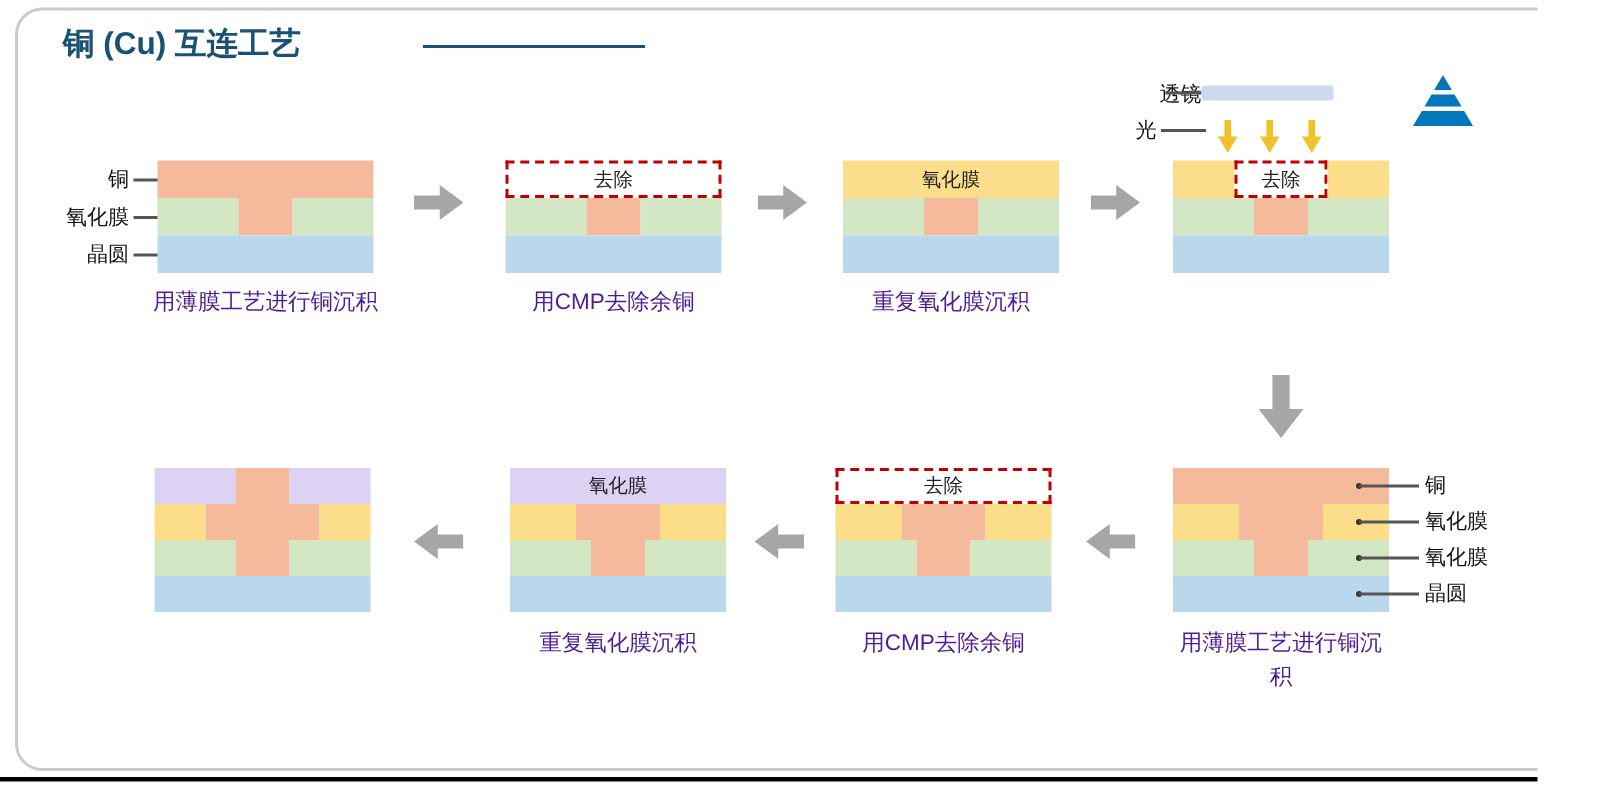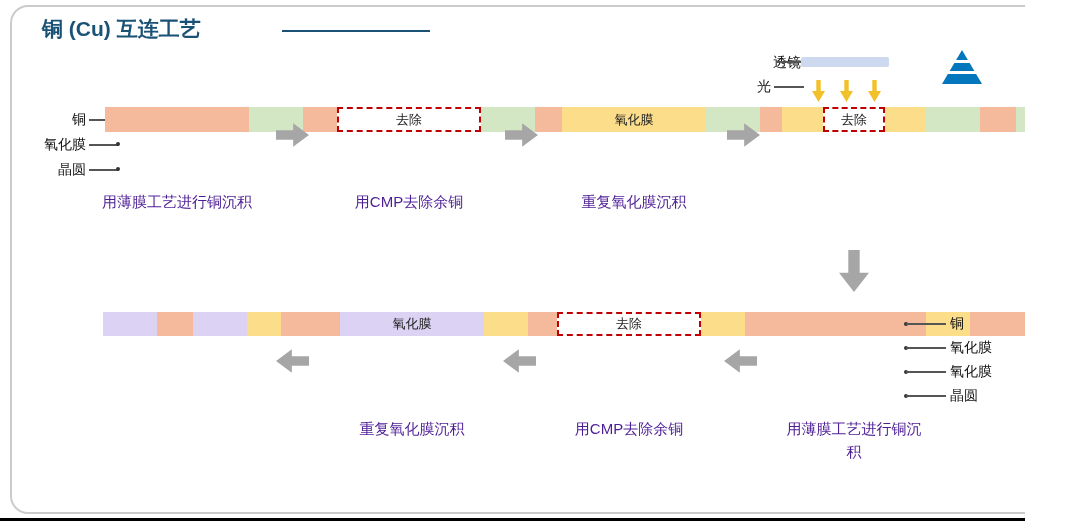--- a/index.html
+++ b/index.html
@@ -10,21 +10,21 @@
          border:2px solid #CBCBCB;border-radius:18px}
   .bottom-line{position:absolute;left:0;top:518px;width:1080px;height:3px;background:#000}
 
   .title{position:absolute;left:42px;top:15px;font-size:21px;font-weight:700;color:var(--title_blue,#1A5276)}
   .title-line{position:absolute;left:282px;top:30px;width:148px;height:2px;background:var(--title_blue,#1A5276)}
 
   .logo{position:absolute;left:942px;top:50px;display:flex;align-items:flex-start;gap:6px}
   .logo-brand{font-family:"Liberation Serif","DejaVu Serif",serif;font-size:29px;line-height:1;color:#16325C}
   .logo-sub{font-size:8px;letter-spacing:2.2px;color:var(--logo_blue,#0072BC);margin-top:2px}
 
-  .chip{position:absolute;width:144px;display:flex;}
+  .chip{position:absolute;width:144px;display:flex;flex-direction:column}
   .band{display:flex;height:25px}
   .row2 .band{height:24px}
   .seg{height:100%}
   .w-full{width:144px}
   .copper{background:var(--copper,#F4BA9B)}
   .green{background:var(--oxide_green,#D4E7C5)}
   .blue{background:var(--wafer_blue,#B9D8EB)}
   .yellow{background:var(--oxide_yellow,#FCDE8A)}
   .purple{background:var(--oxide_purple,#DCD2F4)}
   .seg-label{display:flex;align-items:center;justify-content:center;font-size:13px;color:#222}

